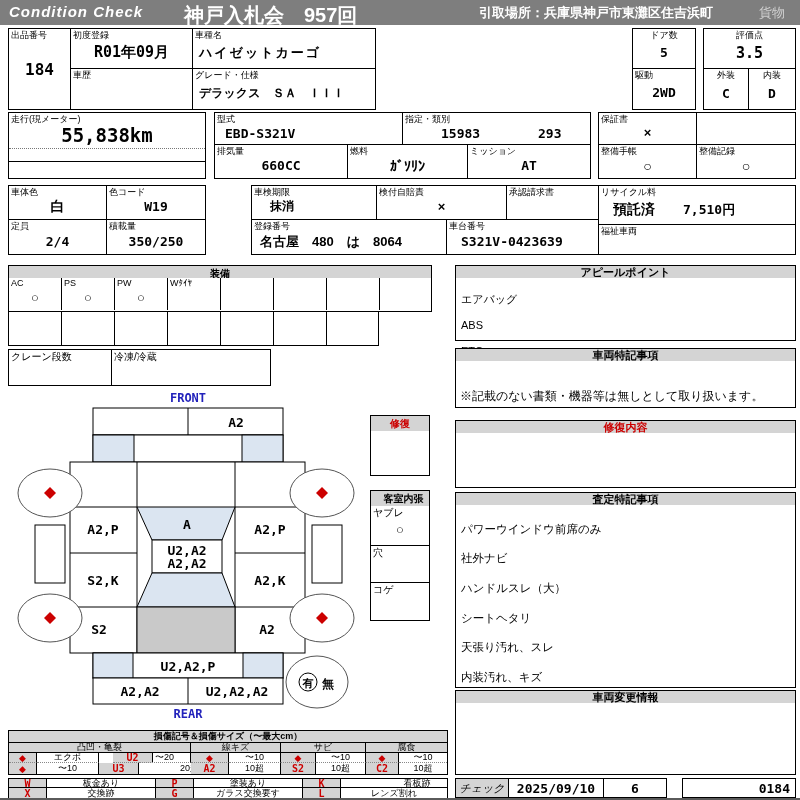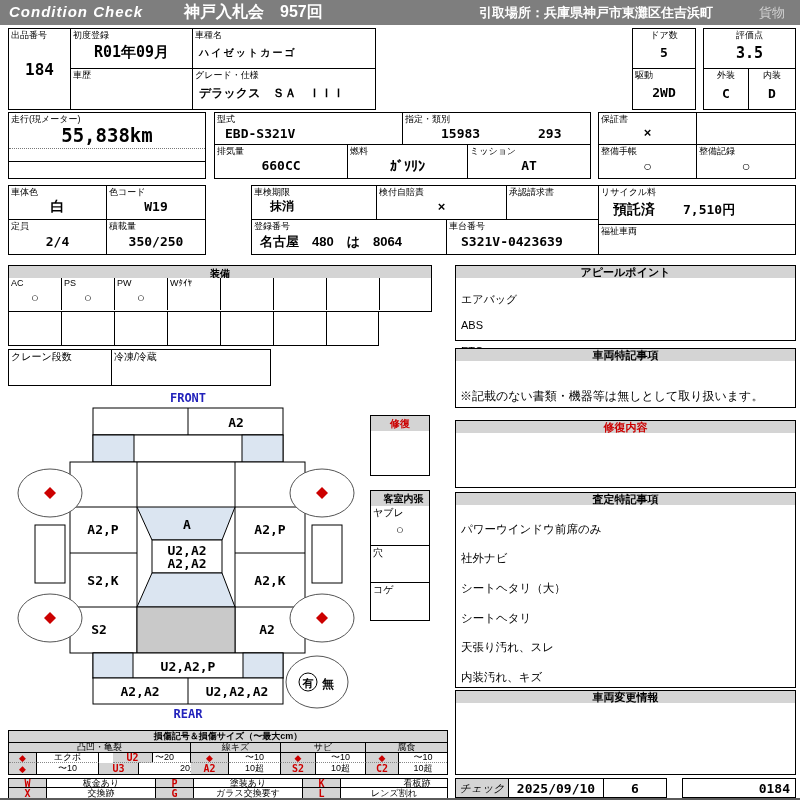--- a/index.html
+++ b/index.html
@@ -28,41 +28,41 @@
   .codeletter{font-family:"DejaVu Sans Mono",monospace;font-weight:700;color:#c00;font-size:10px;}
   svg text{font-family:"DejaVu Sans Mono",monospace;font-weight:700;}
 </style>
 </head>
 <body>
 
 <div id="page">
 
   <div class="hdr">
     <span class="abs" style="left:9px;top:3px;font-size:15px;font-style:italic;font-weight:700;letter-spacing:1px;">Condition  Check</span>
-    <span class="abs" style="left:184px;top:2px;font-size:16px;font-weight:700;">神戸入札会　957回</span>
+    <span class="abs" style="left:184px;top:2px;font-size:20px;font-weight:700;">神戸入札会　957回</span>
     <span class="abs" style="left:479px;top:4px;font-size:13px;font-weight:700;">引取場所：兵庫県神戸市東灘区住吉浜町</span>
     <span class="abs" style="left:759px;top:4px;font-size:13px;color:#cfcfcf;">貨物</span>
   </div>
 
   <div class="box" style="left:8px;top:28px;width:368px;height:82px;">
     <div class="c br" style="left:0;top:0;width:62px;height:80px;">
       <span class="lbl">出品番号</span>
       <span class="val" style="font-size:16px;">184</span>
     </div>
     <div class="c br bb" style="left:62px;top:0;width:122px;height:40px;">
       <span class="lbl">初度登録</span>
       <span class="val" style="font-size:15px;margin-top:8px;">R01年09月</span>
     </div>
     <div class="c br" style="left:62px;top:40px;width:122px;height:40px;">
       <span class="lbl">車歴</span>
       <span class="val"></span>
     </div>
     <div class="c bb" style="left:184px;top:0;width:182px;height:40px;justify-content:flex-start;">
       <span class="lbl">車種名</span>
-      <span style="font-size:10px;font-weight:700;margin:9px 8px 0 6px;letter-spacing:2px;">ハイゼットカーゴ</span>
+      <span style="font-size:13px;font-weight:700;margin:9px 8px 0 6px;letter-spacing:2px;">ハイゼットカーゴ</span>
     </div>
     <div class="c" style="left:184px;top:40px;width:182px;height:40px;justify-content:flex-start;">
       <span class="lbl">グレード・仕様</span>
       <span style="font-size:12px;font-weight:700;margin:8px 0 0 6px;">デラックス　ＳＡ　ＩＩＩ</span>
     </div>
   </div>
 
   <div class="box" style="left:632px;top:28px;width:64px;height:82px;">
     <div class="c bb" style="left:0;top:0;width:62px;height:40px;">
       <span class="lblc">ドア数</span>
@@ -349,21 +349,21 @@
     <div class="list"></div>
   </div>
 
   <div class="shead" style="left:455px;top:492px;width:341px;height:14px;">
     <span>査定特記事項</span>
   </div>
   <div class="sbody" style="left:455px;top:505px;width:341px;height:183px;">
     <div class="list" style="font-size:11.5px;line-height:14.8px;">
       <div>パワーウインドウ前席のみ</div>
       <div>社外ナビ</div>
-      <div>シートヘタリ（大）</div>
+      <div>ハンドルスレ（大）</div>
       <div>シートヘタリ</div>
       <div>天張り汚れ、スレ</div>
       <div>内装汚れ、キズ</div>
       <div>センターピラー挟み込みＡＵ</div>
       <div>ドアミラー色褪せ、キズ</div>
       <div>下回りＳ小</div>
       <div>荷物室Ａ、Ｕ、Ｓ、汚れ（大）</div>
       
       
     </div>

